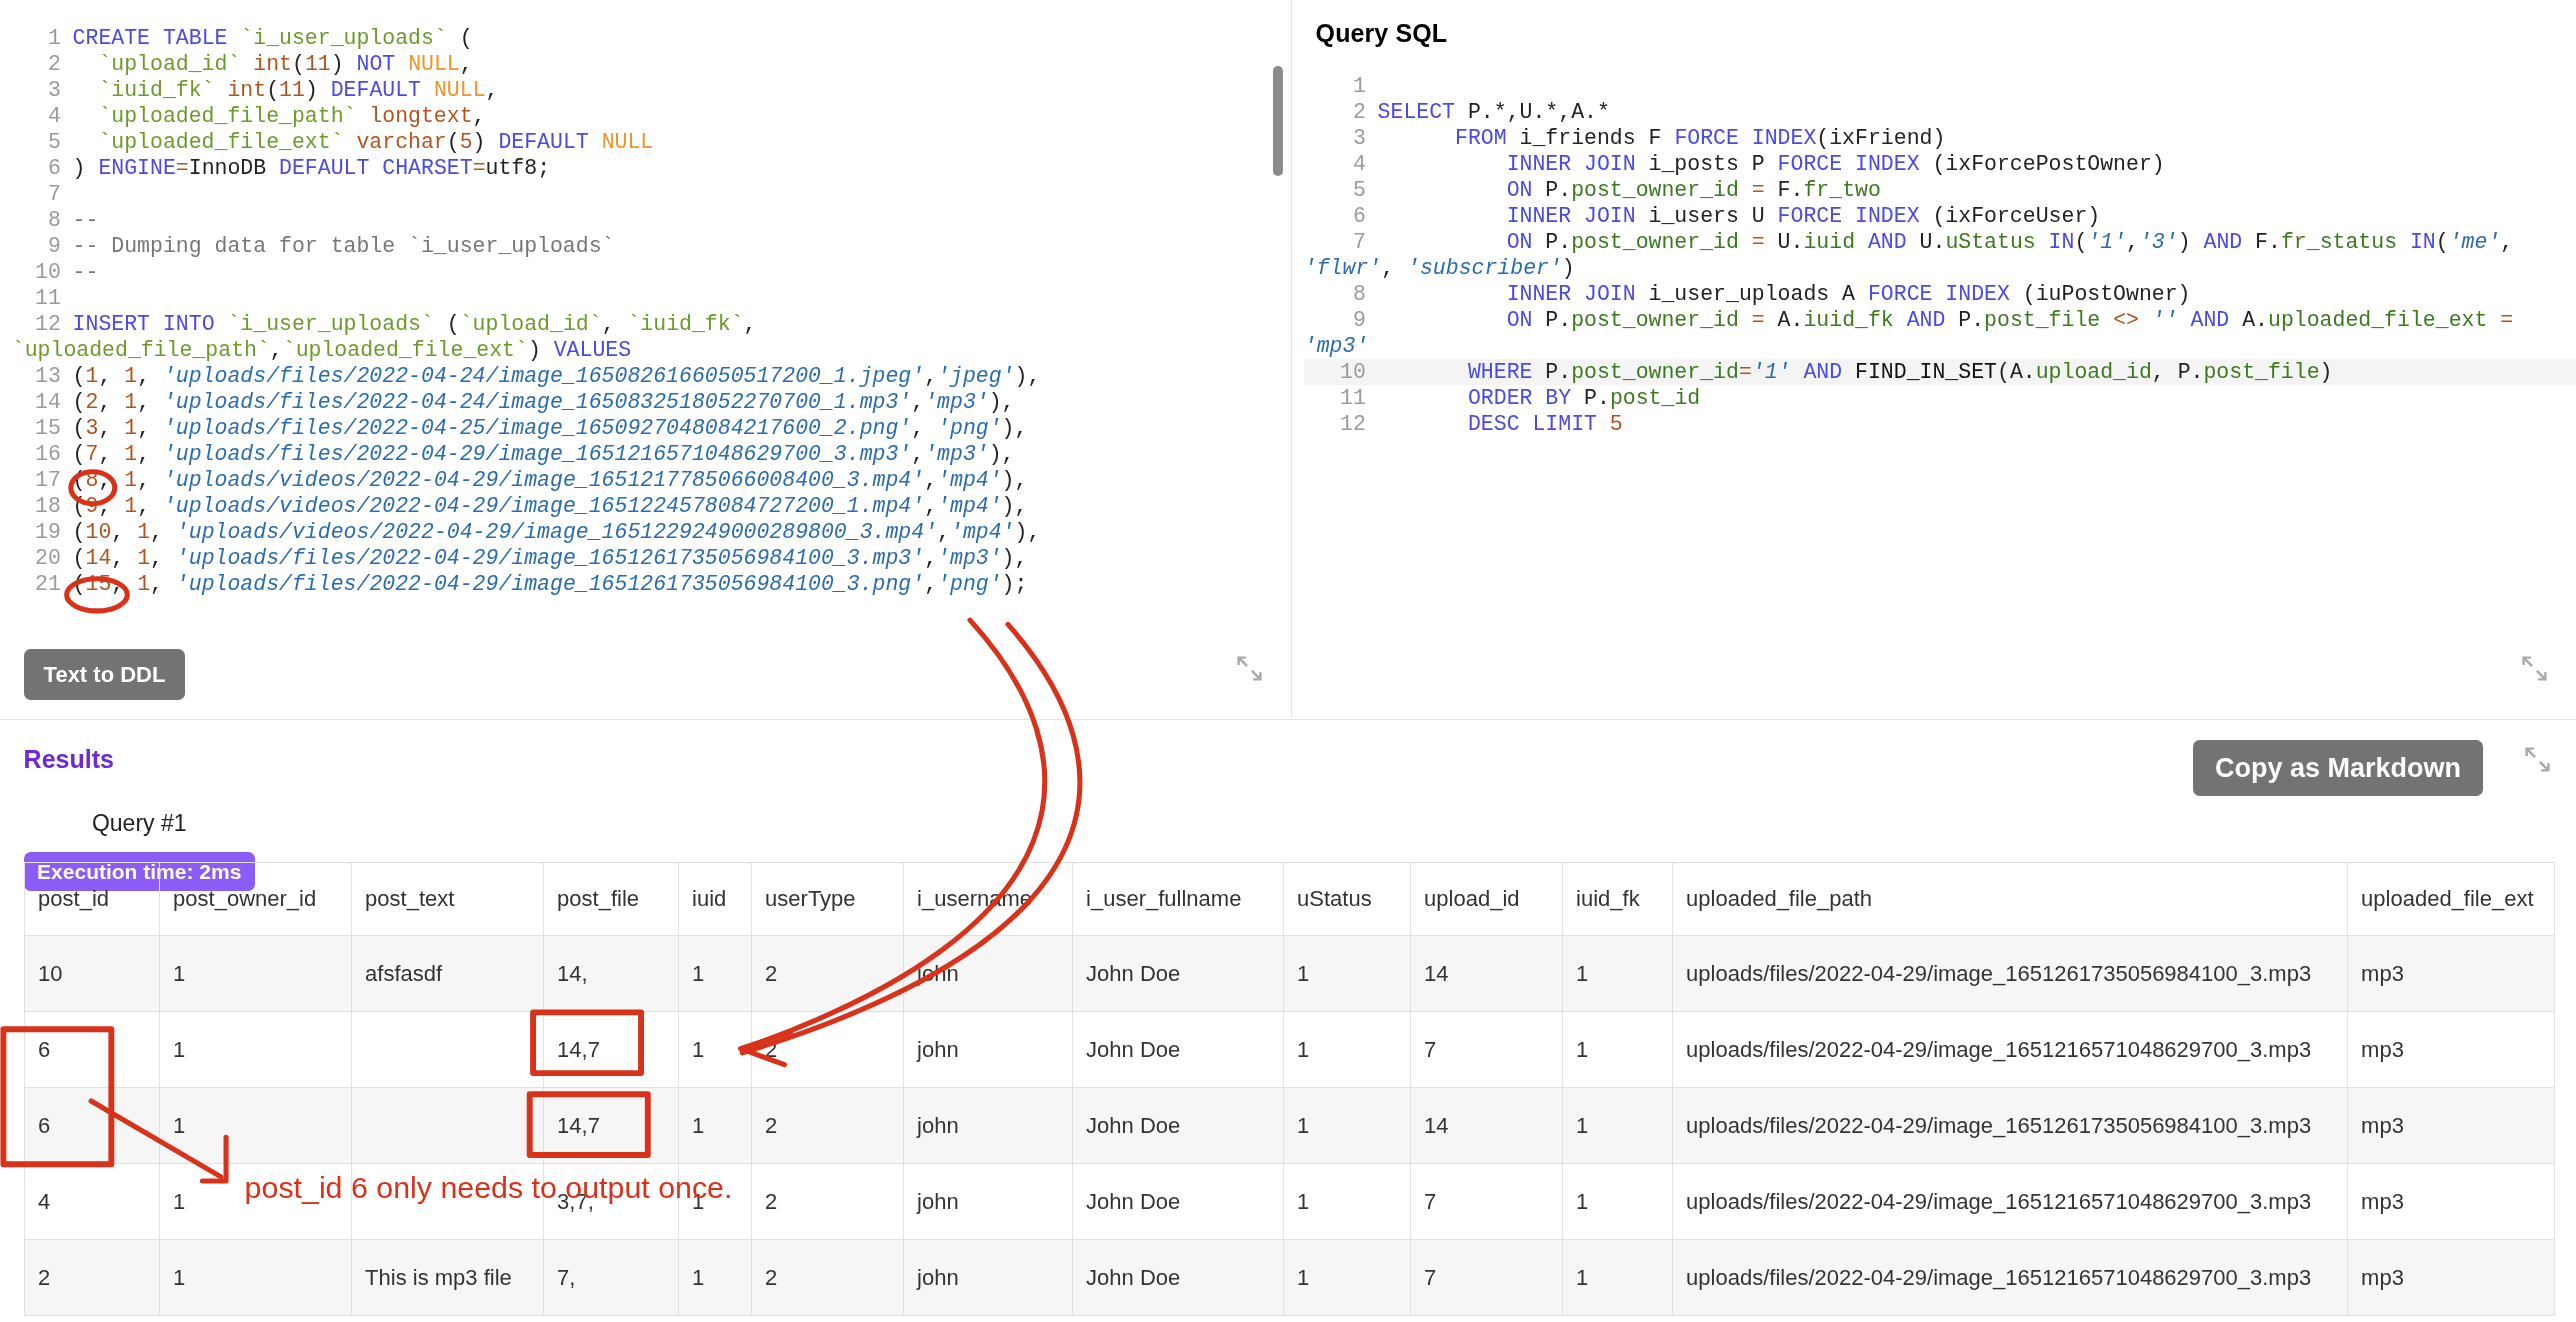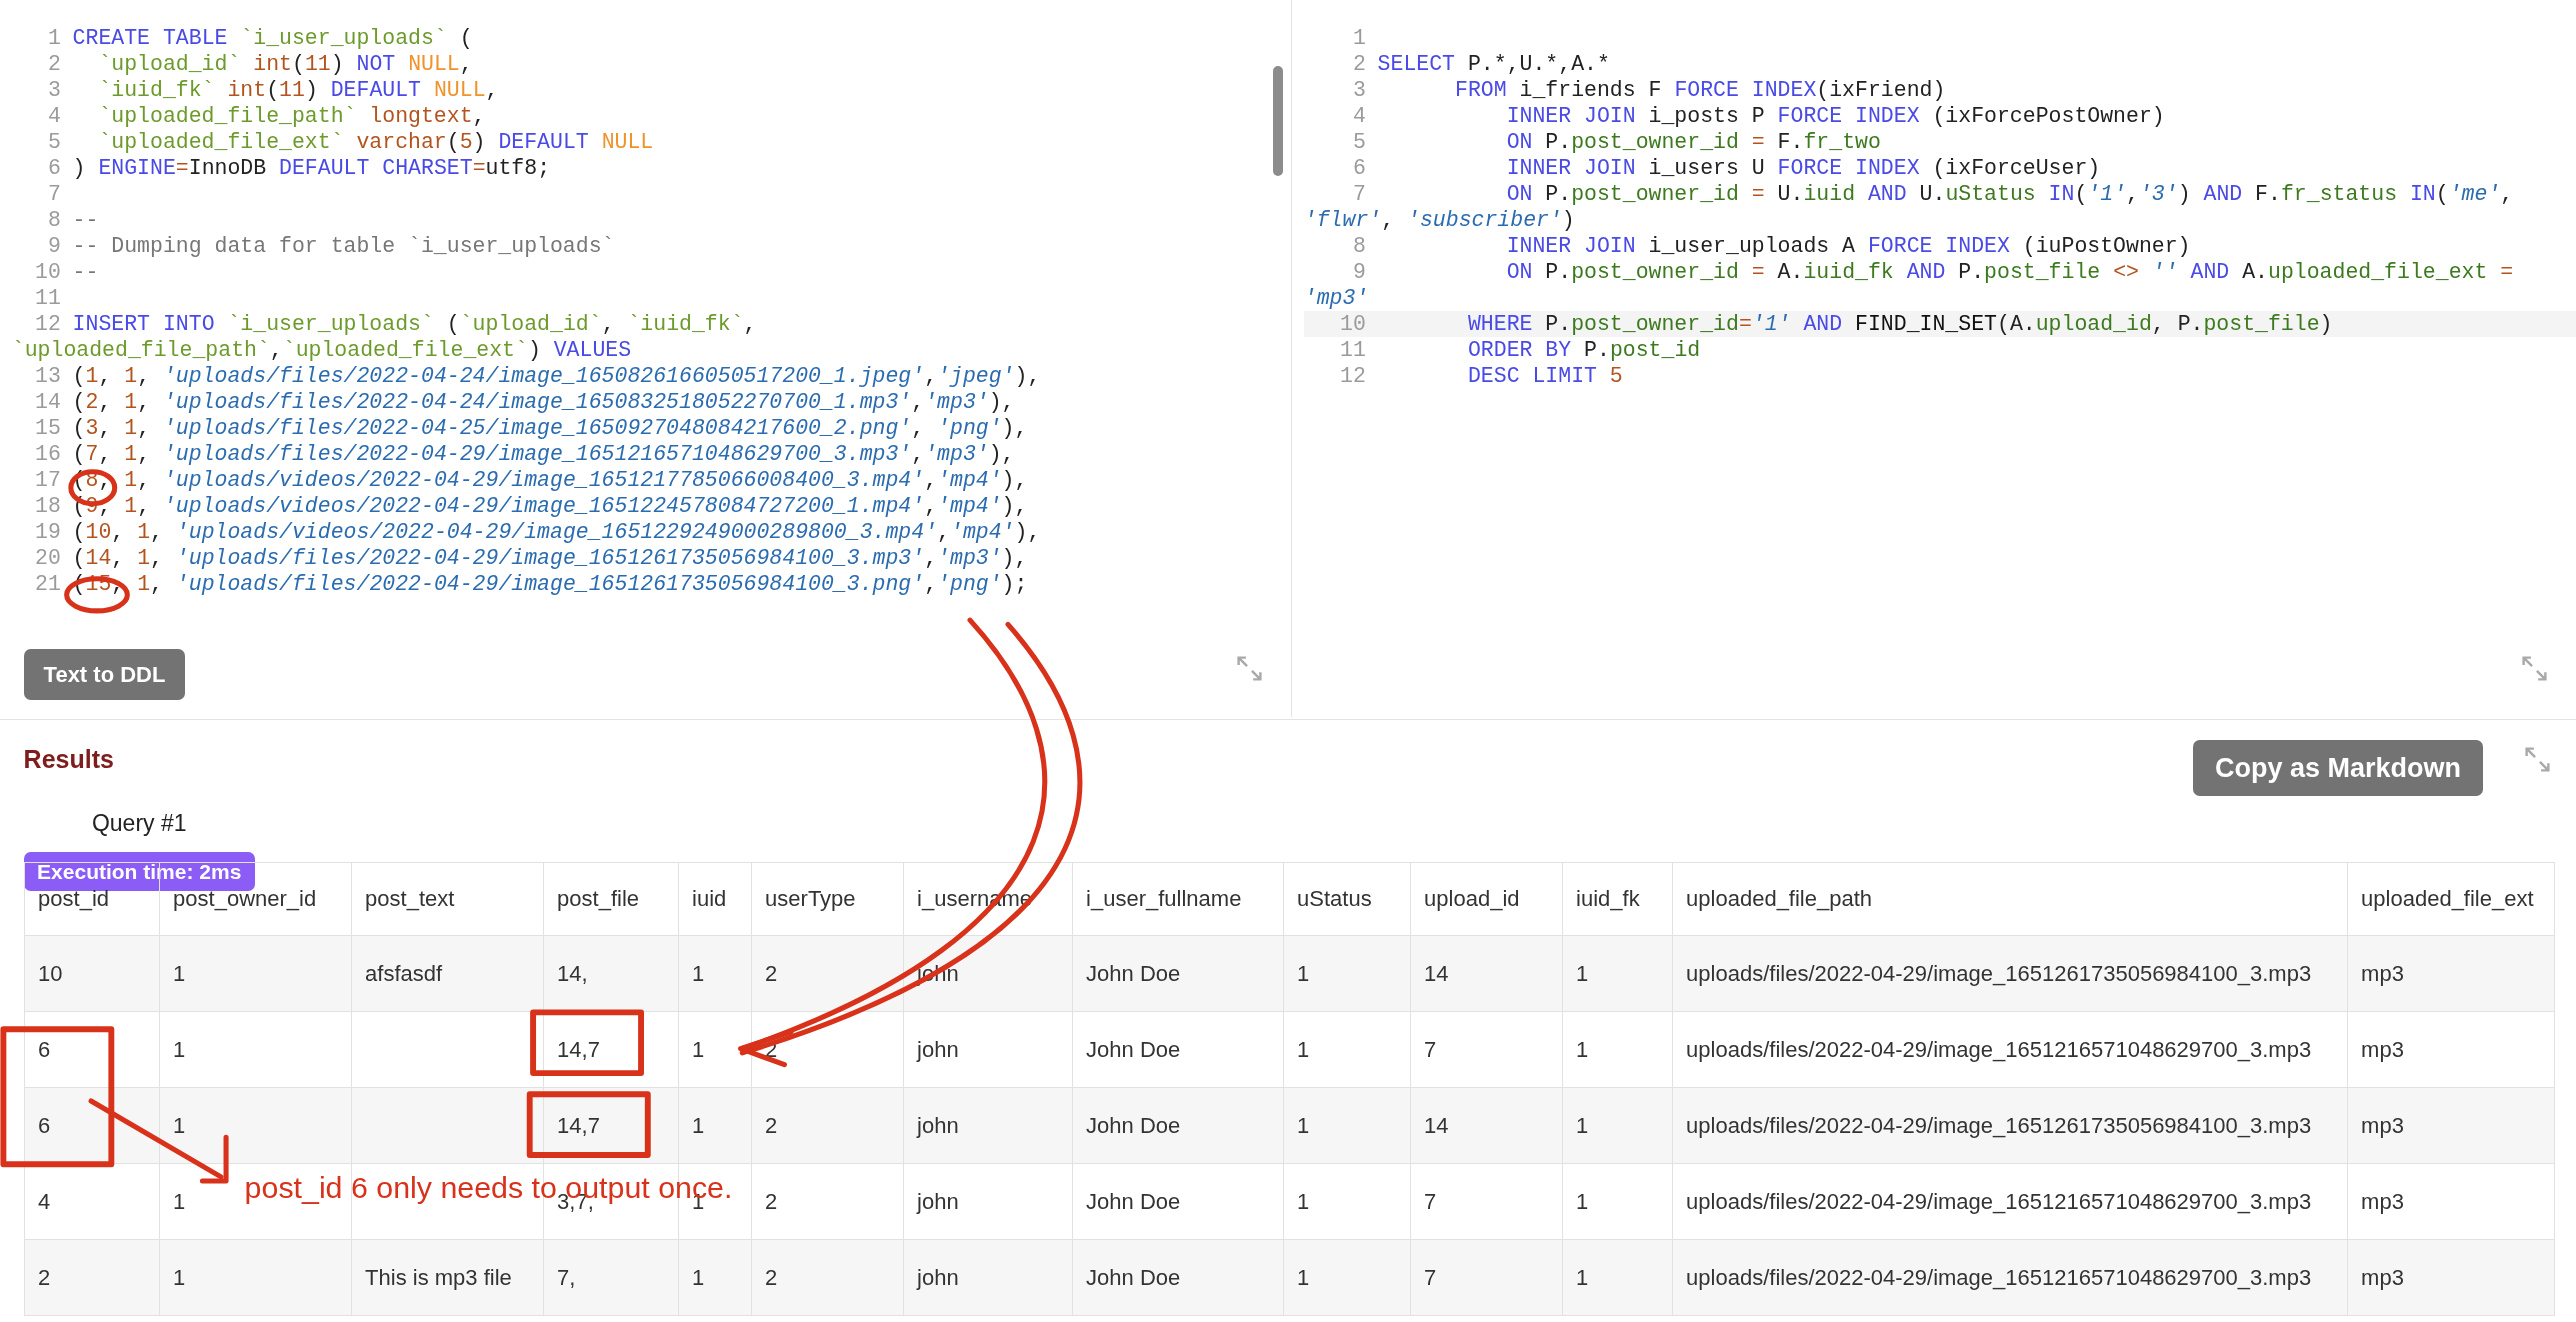--- a/index.html
+++ b/index.html
@@ -75,21 +75,21 @@
   .btn-ddl {
     position:absolute; left:23.6px; top:649px;
     font-size:22px; padding:12.7px 20px; border-radius:6.7px;
   }
 
   
   .results { position:absolute; left:0; top:719px; width:2576px;
              border-top:1.7px solid #e3e3e3; }
   .results-head { position:relative; height:100px; }
   .results-title { position:absolute; left:23.6px; top:25px;
-                   font-size:25px; font-weight:700; color:#7f1d1d; }
+                   font-size:25px; font-weight:700; color:#6d28d9; }
   .btn-copy { position:absolute; right:93px; top:20px;
               font-size:27px; padding:12.7px 22px; border-radius:6.7px; }
   .expand-results { position:absolute; right:23.6px; top:25px; }
 
   .query-meta { position:absolute; left:23.6px; top:810px; display:flex;
                 align-items:center; gap:15px;flex-direction:column; }
   .query-num { font-size:23px; color:#222; }
   .badge { background:#8b5cf6; color:#fff; font-size:21px; font-weight:700;
            padding:7.6px 13.5px; border-radius:6.7px; }
 
@@ -136,20 +136,21 @@
 
     <span class="expand-icon" style="right:27px; top:654px;">
       <svg viewBox="0 0 24 24" fill="none" stroke="currentColor" stroke-width="2">
         <path d="M9 3H3v6M3 3l7 7"></path>
           <path d="M15 21h6v-6M21 21l-7-7"></path>
       </svg>
     </span>
   </div>
 
   <div class="pane right">
+    <div class="pane-title">Query SQL</div>
 
     <div class="code-wrap" style="padding-left:11.8px;">
       <div class="code" id="query-code"><span class="row-line"><span class="ln">1</span></span><span class="row-line"><span class="ln">2</span><span class="kw">SELECT</span> <span class="pl">P.</span><span class="fld"></span>*,<span class="pl">U.</span><span class="fld"></span>*,<span class="pl">A.</span><span class="fld"></span>*</span><span class="row-line"><span class="ln">3</span>      <span class="kw">FROM</span> <span class="pl">i_friends</span> <span class="pl">F</span> <span class="kw">FORCE</span> <span class="kw">INDEX</span>(<span class="pl">ixFriend</span>)</span><span class="row-line"><span class="ln">4</span>          <span class="kw">INNER</span> <span class="kw">JOIN</span> <span class="pl">i_posts</span> <span class="pl">P</span> <span class="kw">FORCE</span> <span class="kw">INDEX</span> (<span class="pl">ixForcePostOwner</span>)</span><span class="row-line"><span class="ln">5</span>          <span class="kw">ON</span> <span class="pl">P.</span><span class="fld">post_owner_id</span> <span class="op">=</span> <span class="pl">F.</span><span class="fld">fr_two</span></span><span class="row-line"><span class="ln">6</span>          <span class="kw">INNER</span> <span class="kw">JOIN</span> <span class="pl">i_users</span> <span class="pl">U</span> <span class="kw">FORCE</span> <span class="kw">INDEX</span> (<span class="pl">ixForceUser</span>)</span><span class="row-line"><span class="ln">7</span>          <span class="kw">ON</span> <span class="pl">P.</span><span class="fld">post_owner_id</span> <span class="op">=</span> <span class="pl">U.</span><span class="fld">iuid</span> <span class="kw">AND</span> <span class="pl">U.</span><span class="fld">uStatus</span> <span class="kw">IN</span>(<span class="str">'1'</span>,<span class="str">'3'</span>) <span class="kw">AND</span> <span class="pl">F.</span><span class="fld">fr_status</span> <span class="kw">IN</span>(<span class="str">'me'</span>, <span class="str">'flwr'</span>, <span class="str">'subscriber'</span>)</span><span class="row-line"><span class="ln">8</span>          <span class="kw">INNER</span> <span class="kw">JOIN</span> <span class="pl">i_user_uploads</span> <span class="pl">A</span> <span class="kw">FORCE</span> <span class="kw">INDEX</span> (<span class="pl">iuPostOwner</span>)</span><span class="row-line"><span class="ln">9</span>          <span class="kw">ON</span> <span class="pl">P.</span><span class="fld">post_owner_id</span> <span class="op">=</span> <span class="pl">A.</span><span class="fld">iuid_fk</span> <span class="kw">AND</span> <span class="pl">P.</span><span class="fld">post_file</span> <span class="op">&lt;</span><span class="op">&gt;</span> <span class="str">''</span> <span class="kw">AND</span> <span class="pl">A.</span><span class="fld">uploaded_file_ext</span> <span class="op">=</span> <span class="str">'mp3'</span></span><span class="row-line sel"><span class="ln">10</span>       <span class="kw">WHERE</span> <span class="pl">P.</span><span class="fld">post_owner_id</span><span class="op">=</span><span class="str">'1'</span> <span class="kw">AND</span> <span class="fn">FIND_IN_SET</span>(<span class="pl">A.</span><span class="fld">upload_id</span>, <span class="pl">P.</span><span class="fld">post_file</span>)</span><span class="row-line"><span class="ln">11</span>       <span class="kw">ORDER</span> <span class="kw">BY</span> <span class="pl">P.</span><span class="fld">post_id</span></span><span class="row-line"><span class="ln">12</span>       <span class="kw">DESC</span> <span class="kw">LIMIT</span> <span class="num">5</span></span></div>
     </div>
 
     <span class="expand-icon" style="right:27px; top:654px;">
       <svg viewBox="0 0 24 24" fill="none" stroke="currentColor" stroke-width="2">
         <path d="M9 3H3v6M3 3l7 7"></path>
           <path d="M15 21h6v-6M21 21l-7-7"></path>
       </svg>

